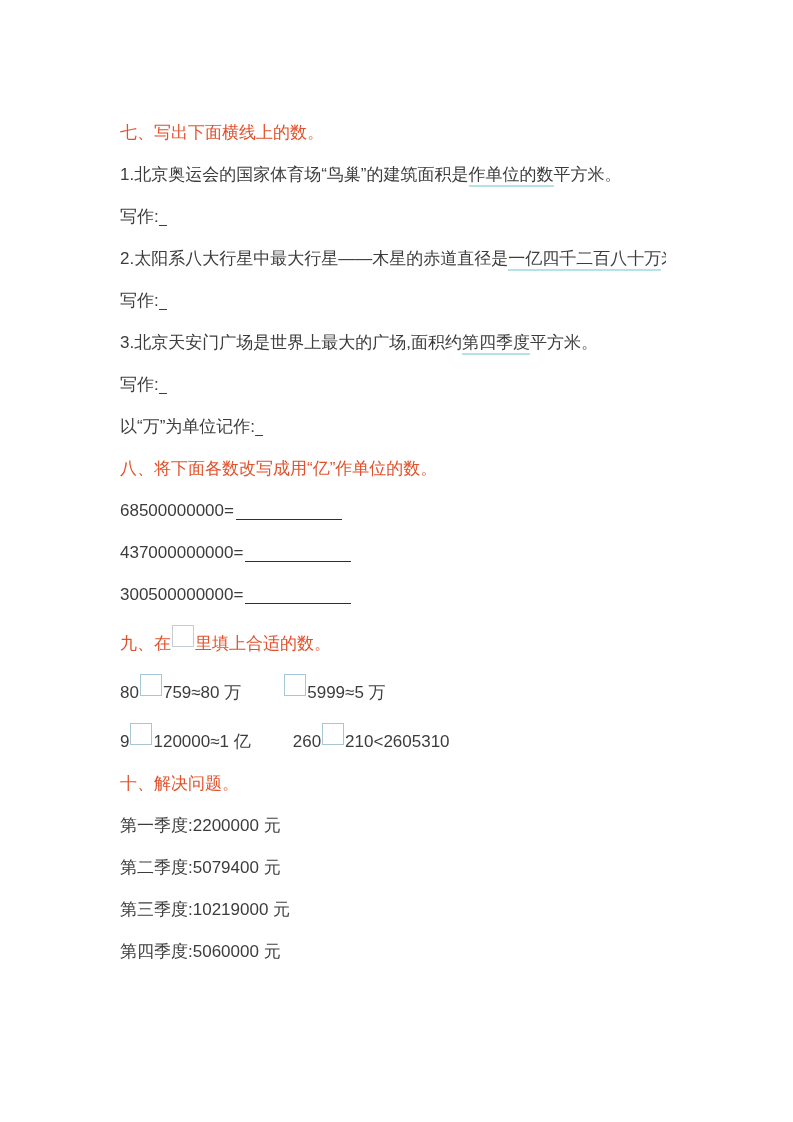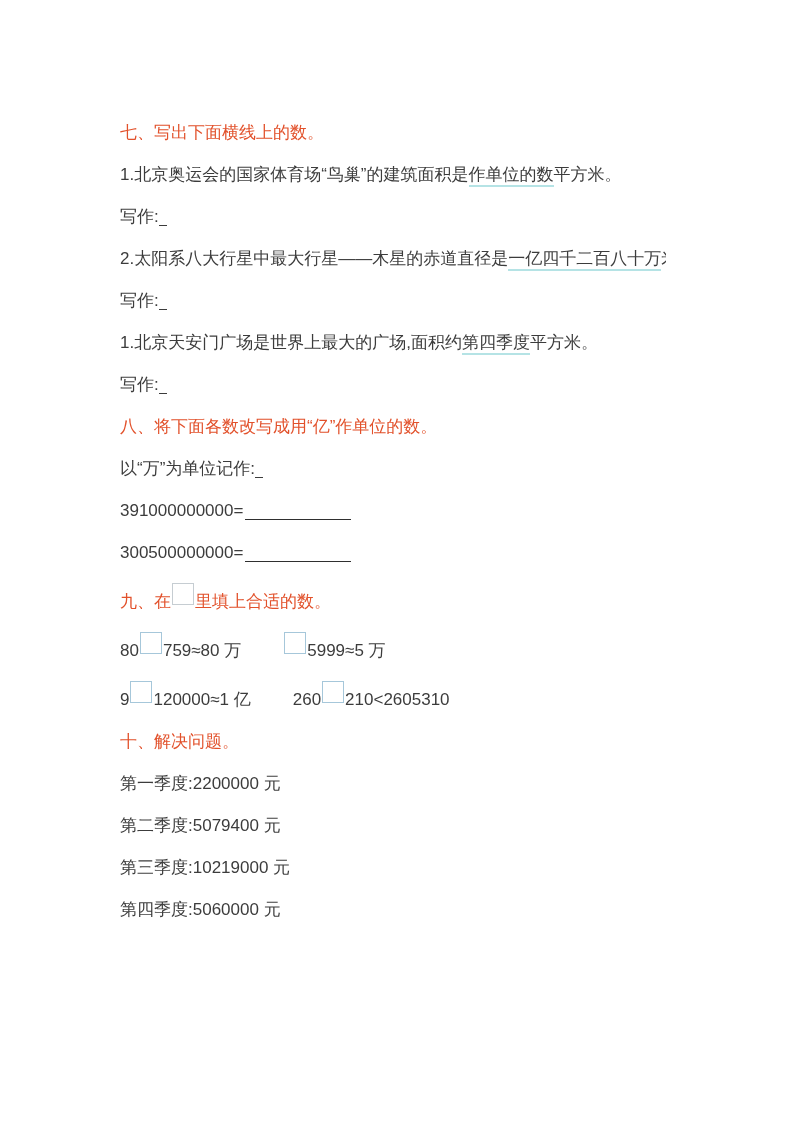--- a/index.html
+++ b/index.html
@@ -71,29 +71,30 @@
   <p class="line heading">七、写出下面横线上的数。</p>
 
   <p class="line"><span>1.北京奥运会的国家体育场“鸟巢”的建筑面积是</span><span class="u-cyan">作单位的数</span><span>平方米。</span></p>
 
   <p class="line"><span>写作:</span><span class="mini-blank"></span></p>
 
   <p class="line"><span>2.太阳系八大行星中最大行星——木星的赤道直径是</span><span class="u-cyan">一亿四千二百八十万</span><span>米。</span></p>
 
   <p class="line"><span>写作:</span><span class="mini-blank"></span></p>
 
-  <p class="line"><span>1.北京天安门广场是世界上最大的广场,面积约</span><span class="u-cyan">第四季度</span><span>平方米。</span></p>
+  <p class="line"><span>3.北京天安门广场是世界上最大的广场,面积约</span><span class="u-cyan">第四季度</span><span>平方米。</span></p>
 
   <p class="line"><span>写作:</span><span class="mini-blank"></span></p>
 
+  <p class="line"><span>以“万”为单位记作:</span><span class="mini-blank"></span></p>
+
   <p class="line heading">八、将下面各数改写成用“亿”作单位的数。</p>
 
-  <p class="line"><span>以“万”为单位记作:</span><span class="mini-blank"></span></p>
-
-  <p class="line"><span>391000000000=</span><span class="eq-blank"></span></p>
+  <p class="line"><span>68500000000=</span><span class="eq-blank"></span></p>
+  <p class="line"><span>437000000000=</span><span class="eq-blank"></span></p>
   <p class="line"><span>300500000000=</span><span class="eq-blank"></span></p>
 
   <p class="line heading"><span>九、在</span><span class="box box-gray"></span><span>里填上合适的数。</span></p>
 
   <p class="line"><span>80</span><span class="box"></span><span>759≈80 万</span><span class="group-gap"></span><span></span><span class="box"></span><span>5999≈5 万</span></p>
 
   <p class="line"><span>9</span><span class="box"></span><span>120000≈1 亿</span><span class="group-gap"></span><span>260</span><span class="box"></span><span>210&lt;2605310</span></p>
 
   <p class="line heading">十、解决问题。</p>
 

